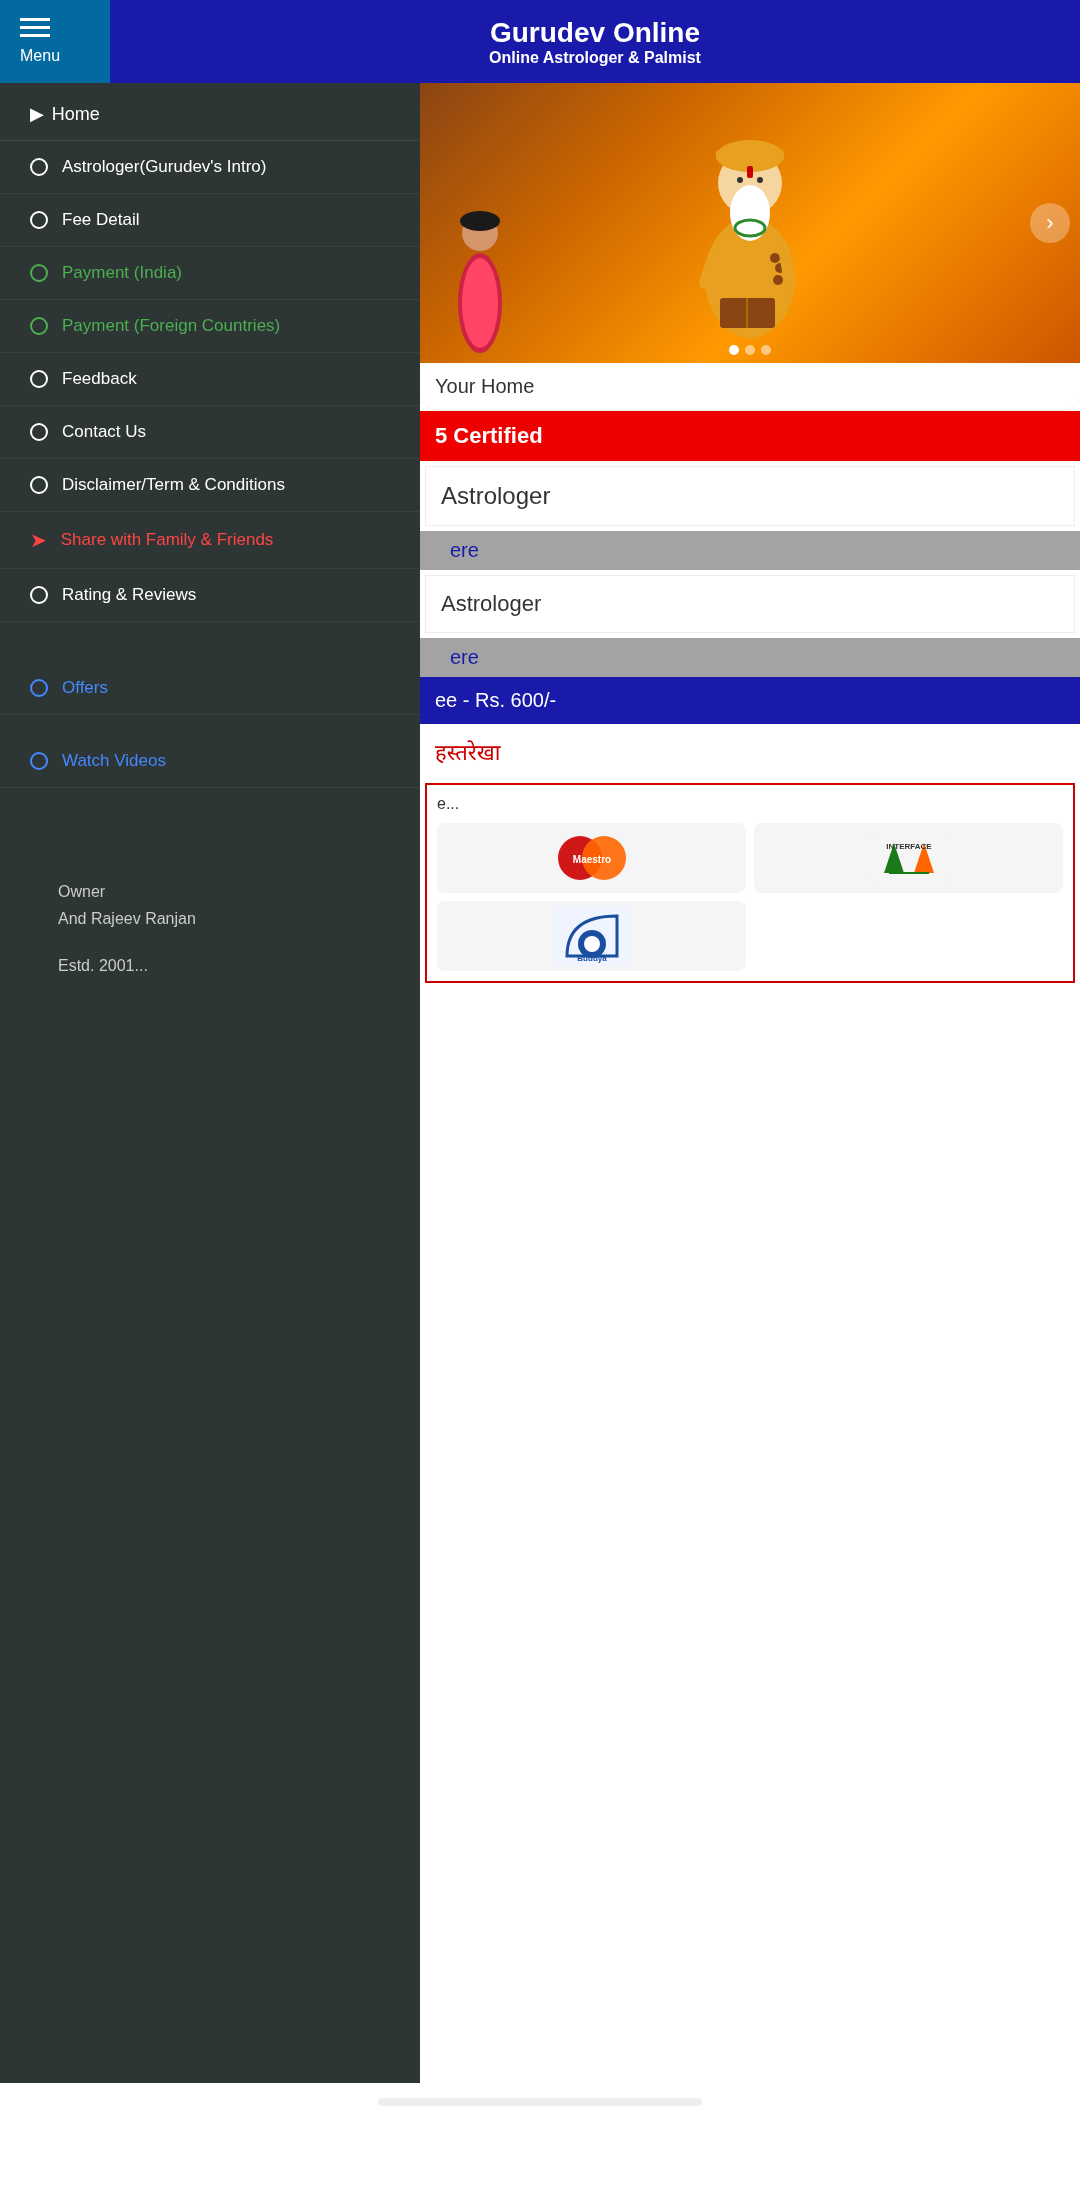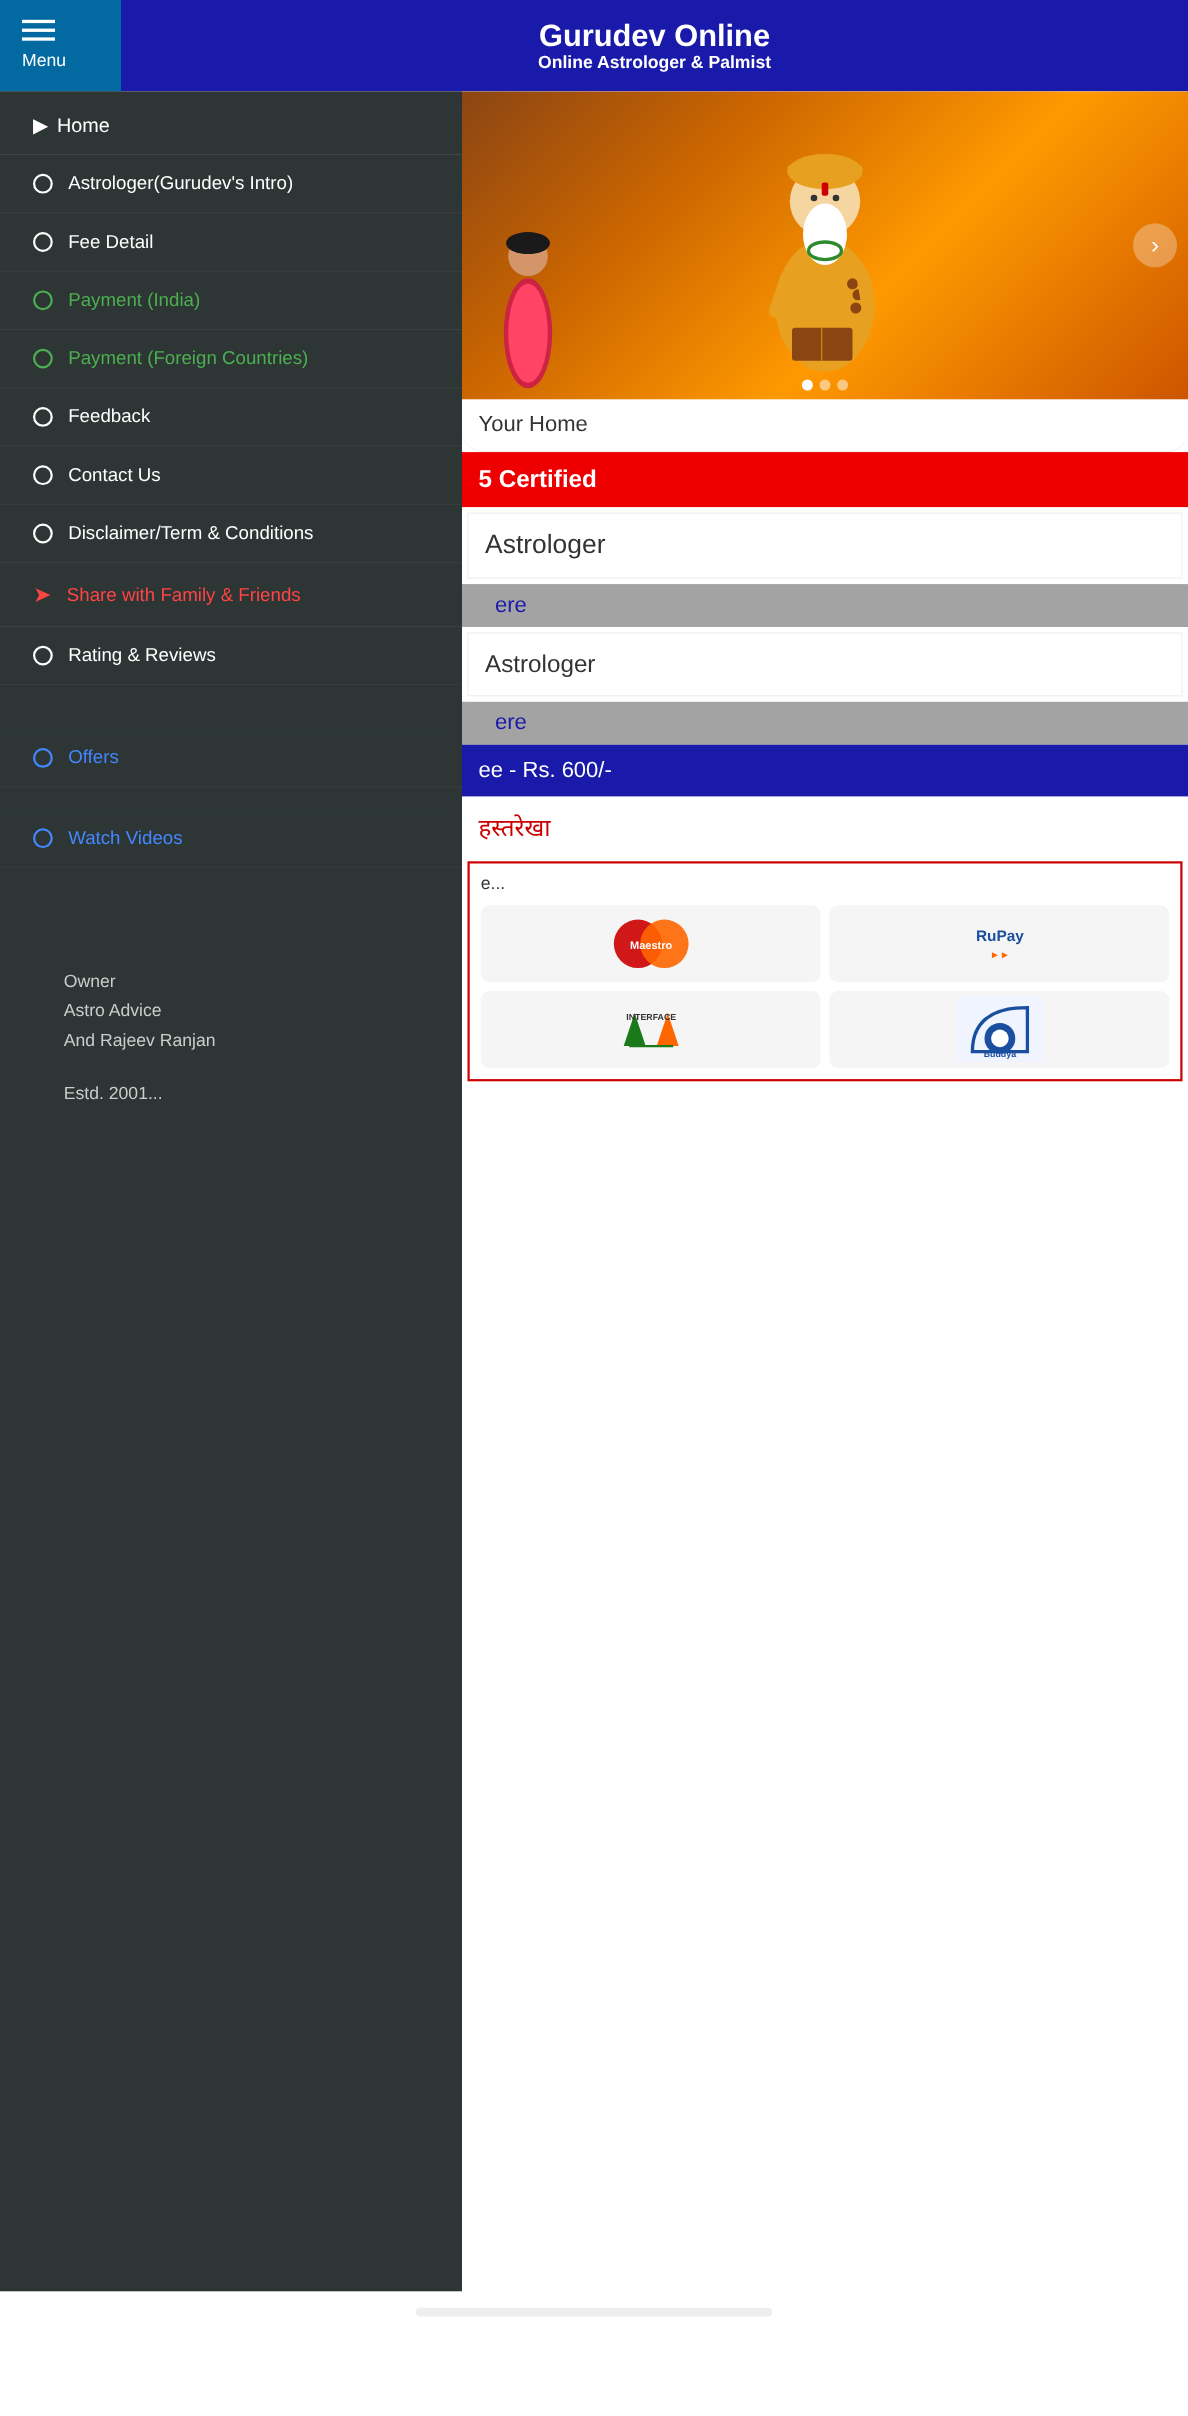--- a/index.html
+++ b/index.html
@@ -375,21 +375,20 @@
       <span class="circle-icon blue"></span>
       <span>Watch Videos</span>
     </div>
 
     <div class="sidebar-separator"></div>
     <div class="sidebar-separator"></div>
     <div class="sidebar-separator"></div>
 
     <div class="sidebar-footer">
       <div>Owner</div>
-      <div>Astro Advice</div>
       <div>And Rajeev Ranjan</div>
       <div class="estd">Estd. 2001...</div>
     </div>
   </div>
 
   <div class="main-content">
 
     <div class="hero-image">
 
       <svg width="120" height="230" viewBox="0 0 120 230">
@@ -475,27 +474,20 @@
       <div class="payment-logos">
 
         <div class="payment-logo">
           <svg width="80" height="50" viewBox="0 0 80 50">
             <circle cx="28" cy="25" r="22" fill="#cc0000" opacity="0.9"></circle>
             <circle cx="52" cy="25" r="22" fill="#ff6600" opacity="0.9"></circle>
             <text x="40" y="30" text-anchor="middle" fill="white" font-size="10" font-weight="bold">Maestro</text>
           </svg>
         </div>
 
-        <div class="payment-logo">
-          <svg width="80" height="50" viewBox="0 0 80 50">
-            <rect width="80" height="50" rx="6" fill="#f5f5f5"></rect>
-            <text x="40" y="22" text-anchor="middle" fill="#1a4fa0" font-size="14" font-weight="bold">RuPay</text>
-            <text x="40" y="38" text-anchor="middle" fill="#ff6600" font-size="9">►►</text>
-          </svg>
-        </div>
 
         <div class="payment-logo">
           <svg width="80" height="50" viewBox="0 0 80 50">
             <rect width="80" height="50" rx="6" fill="#f5f5f5"></rect>
 
             <polygon points="25,10 15,40 35,40" fill="#1a7a1a"></polygon>
             <polygon points="45,40 55,10 65,40" fill="#ff6600"></polygon>
             <line x1="20" y1="40" x2="60" y2="40" stroke="#1a7a1a" stroke-width="2"></line>
             <text x="40" y="16" text-anchor="middle" fill="#333" font-size="8" font-weight="bold">INTERFACE</text>
           </svg>

